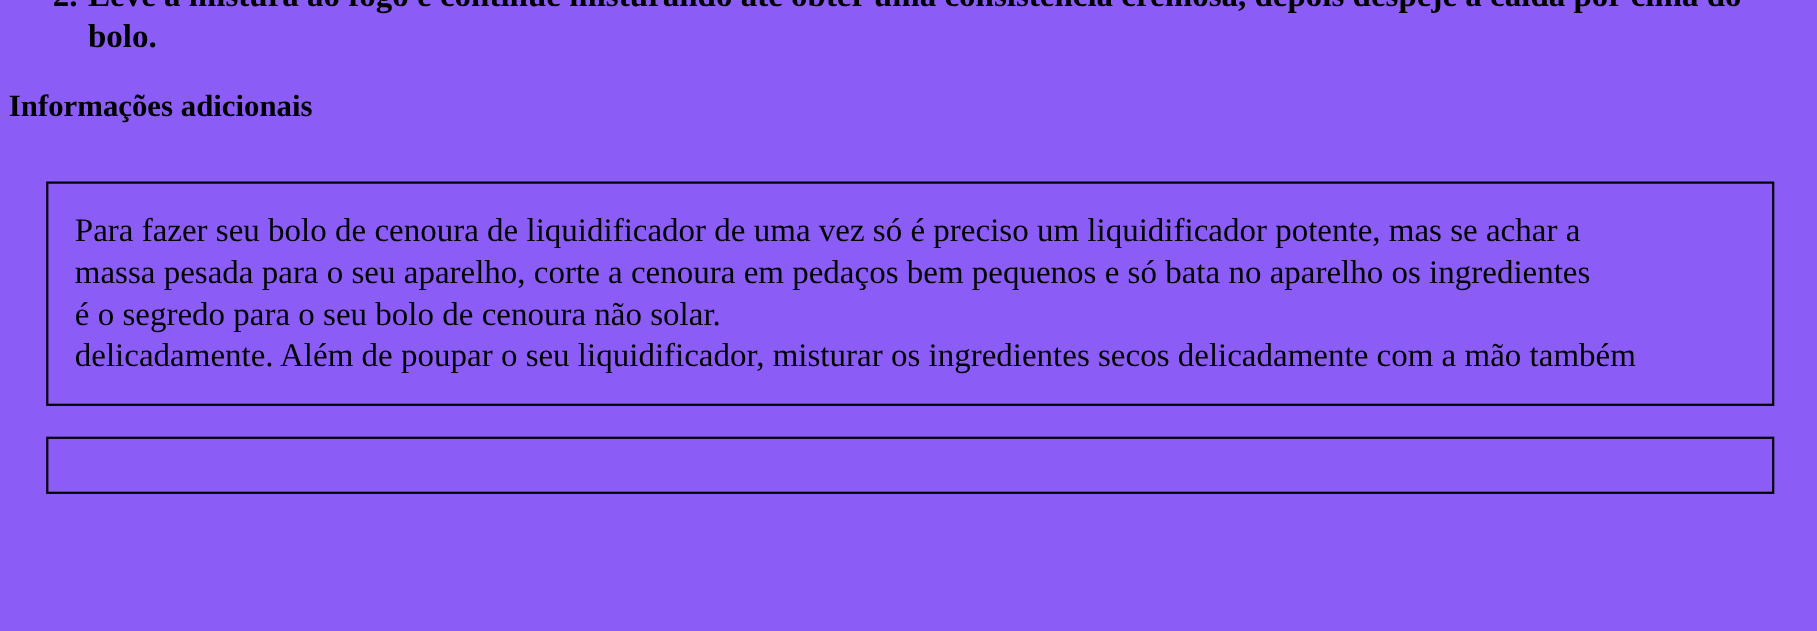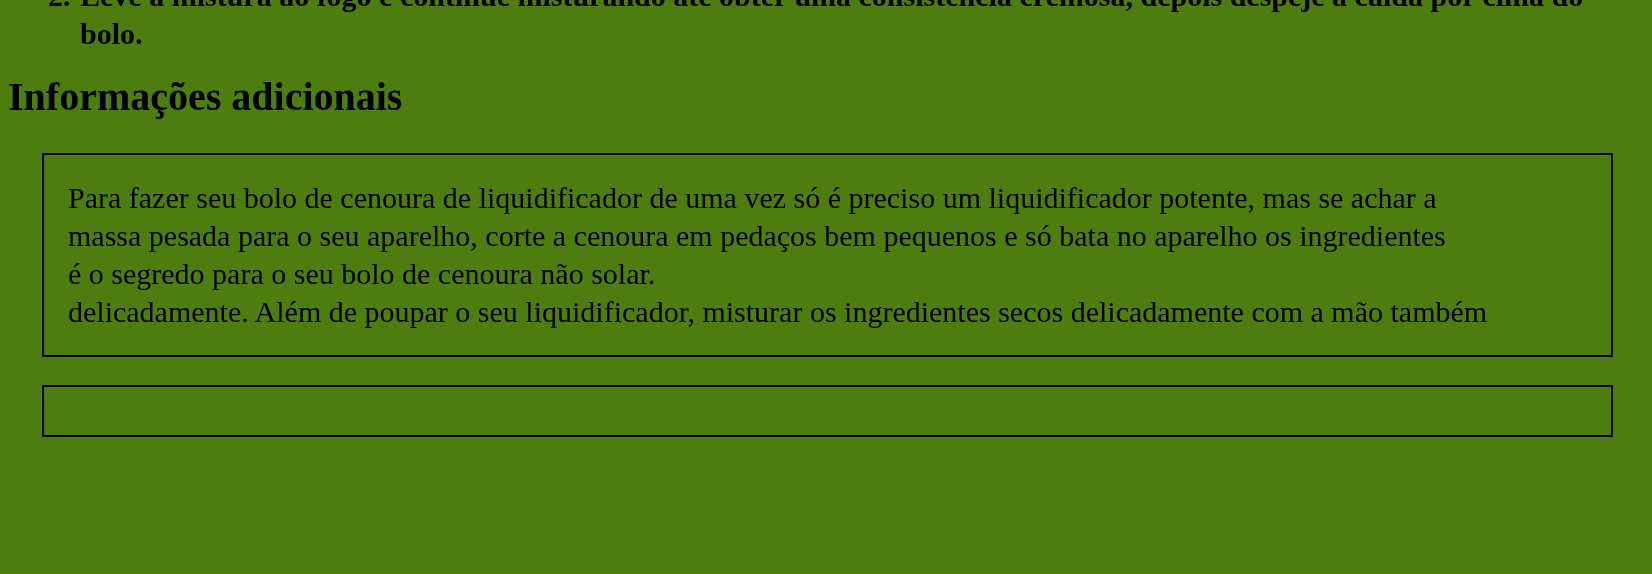--- a/index.html
+++ b/index.html
@@ -5,43 +5,43 @@
   html, body {
     margin: 0;
     padding: 0;
     background: #ffffff;
   }
   .page {
     position: relative;
     width: 1652px;
     height: 574px;
     overflow: hidden;
-    background: #4d7c0f;
+    background: #8b5cf6;
     color: #000000;
     font-family: "Liberation Serif", "DejaVu Serif", serif;
   }
   .step {
     position: relative;
     margin-top: -23px;
     padding-left: 80px;
     font-size: 30px;
     line-height: 38px;
     font-weight: bold;
   }
   .step-marker {
     position: absolute;
     left: 48px;
     top: 0;
     width: 26px;
   }
   .section-heading {
-    font-size: 40px;
+    font-size: 28px;
     line-height: 40px;
     font-weight: bold;
-    margin: 24px 0 36px 8px;
+    margin: 24px 0 48px 8px;
   }
   .info-box {
     box-sizing: border-box;
     margin: 16px 39px 28px 42px;
     border: 2px solid #000000;
     padding: 24px;
     font-size: 30px;
     line-height: 38px;
   }
   .line {

